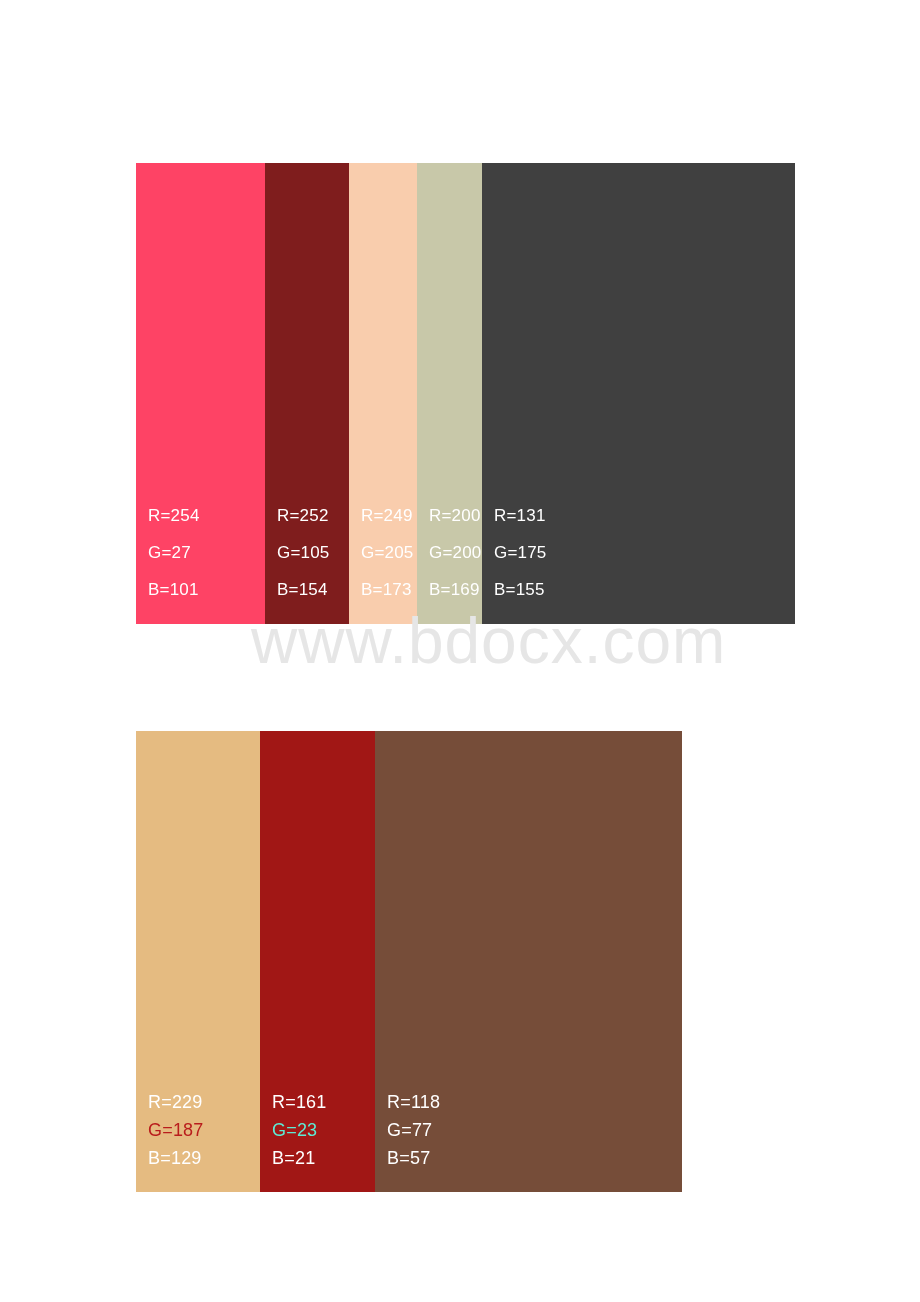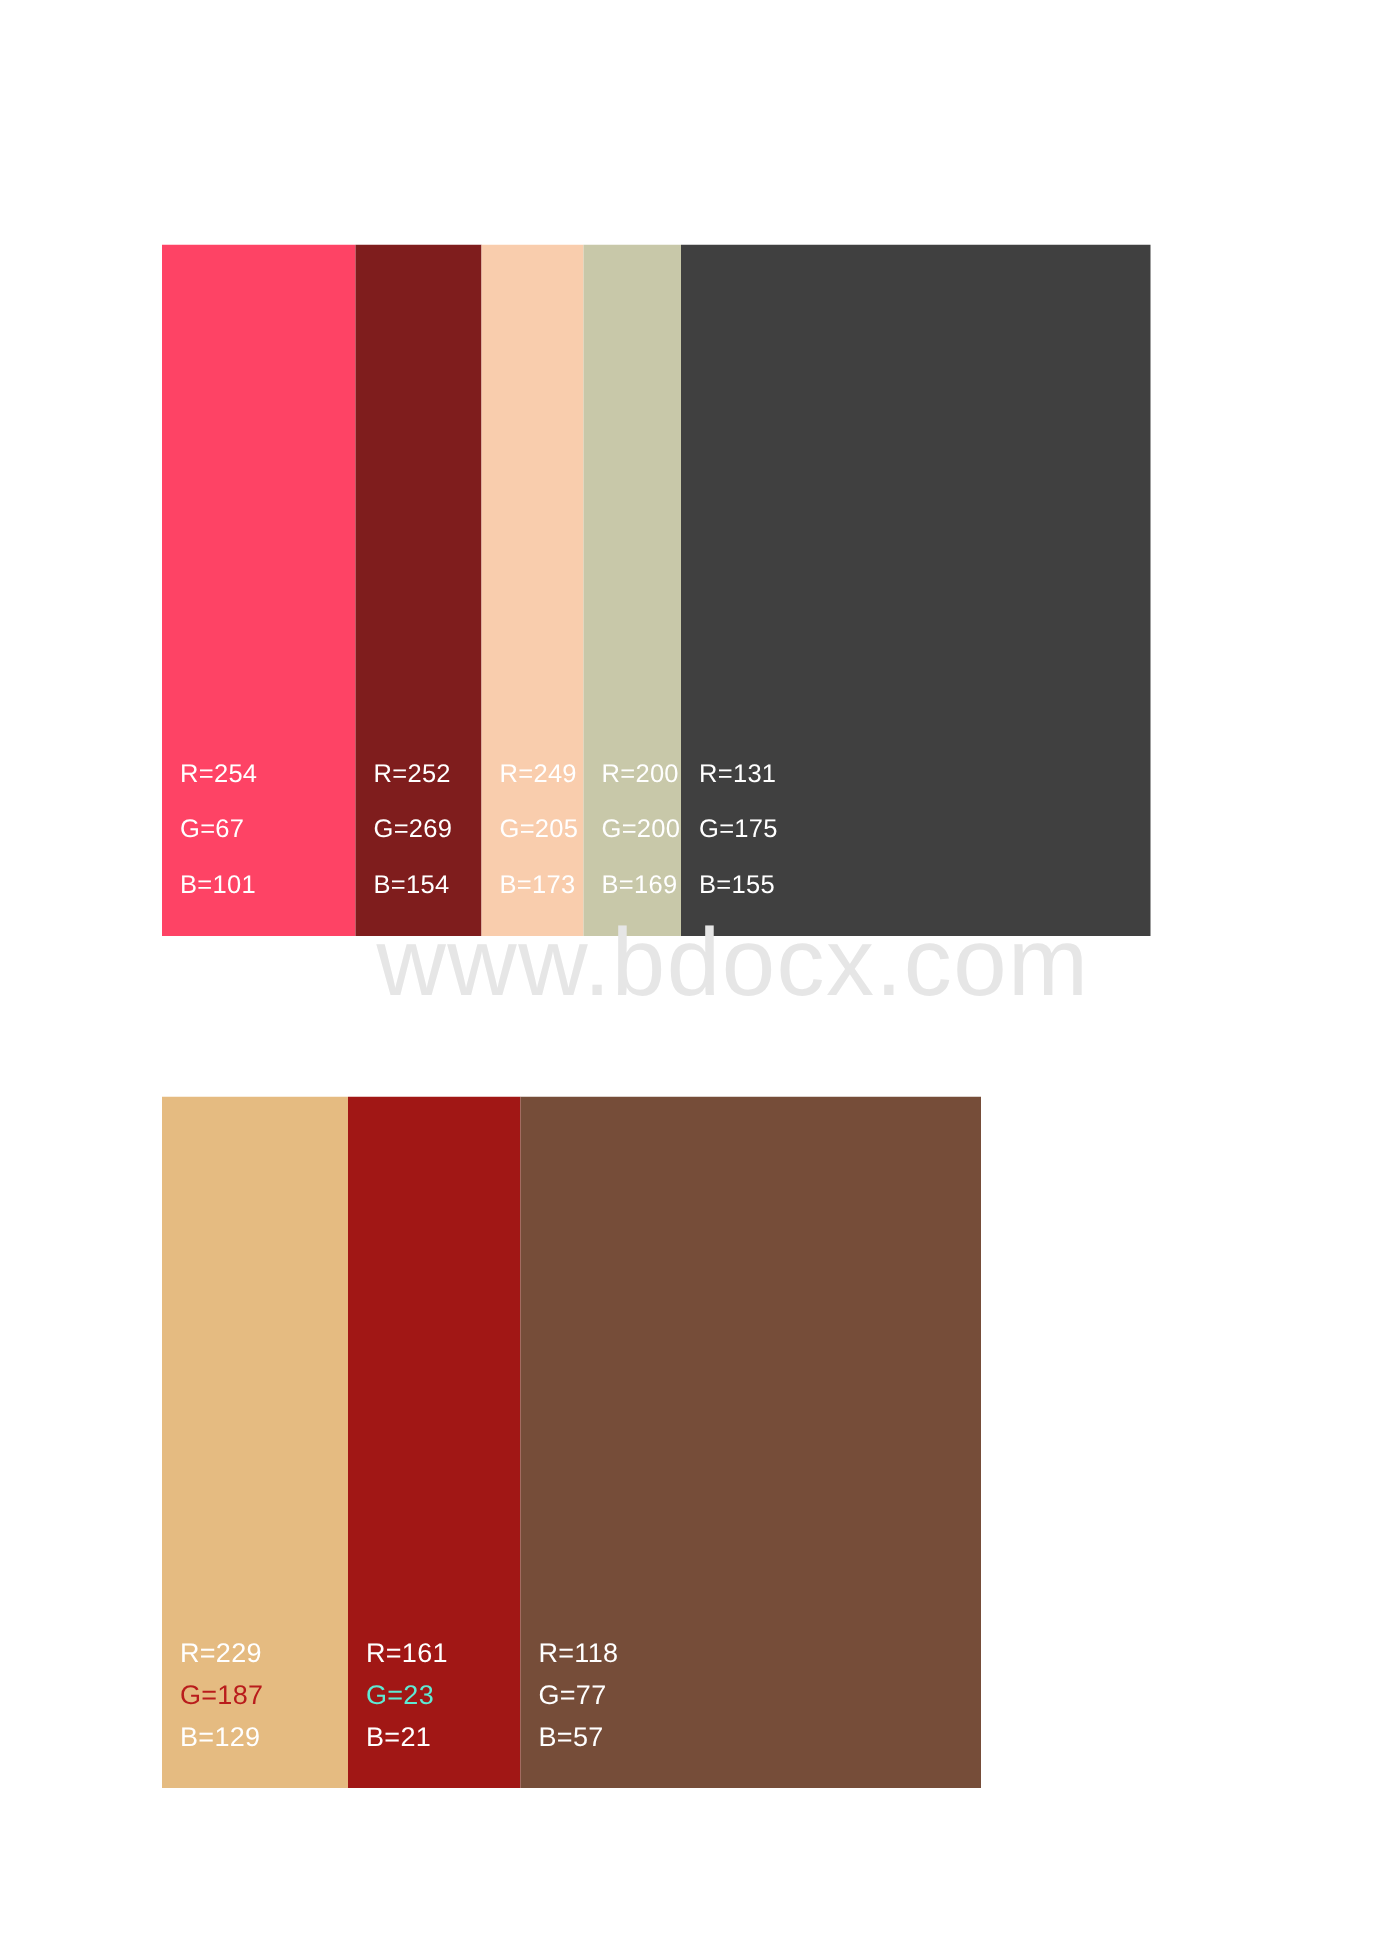--- a/index.html
+++ b/index.html
@@ -22,20 +22,21 @@
     background: #ffffff;
   }
 
   
   .palette {
     position: absolute;
     display: flex;
     flex-direction: row;
     align-items: stretch;
     overflow: hidden;
+    margin-left: 28px;
   }
 
   #palette-top {
     left: 108px;
     top: 163px;
     width: 659px;
     height: 461px;
   }
 
   #palette-bottom {
@@ -101,28 +102,28 @@
 </style>
 </head>
 <body style="background: rgb(255, 255, 255);">
 
 <div class="page">
 
   <div class="palette" id="palette-top">
       <div class="swatch" style="width: 129px; background: rgb(254, 67, 101);">
         <div class="swatch-labels">
           <div class="rgb-line" style="color: rgb(255, 255, 255);">R=254</div>
-          <div class="rgb-line" style="color: rgb(255, 255, 255);">G=67</div>
+          <div class="rgb-line" style="color: rgb(255, 255, 255);">G=27</div>
           <div class="rgb-line" style="color: rgb(255, 255, 255);">B=101</div>
         </div>
       </div>
       <div class="swatch" style="width: 84px; background: #7f1d1d;">
         <div class="swatch-labels">
           <div class="rgb-line" style="color: rgb(255, 255, 255);">R=252</div>
-          <div class="rgb-line" style="color: rgb(255, 255, 255);">G=269</div>
+          <div class="rgb-line" style="color: rgb(255, 255, 255);">G=105</div>
           <div class="rgb-line" style="color: rgb(255, 255, 255);">B=154</div>
         </div>
       </div>
       <div class="swatch" style="width: 68px; background: rgb(249, 205, 173);">
         <div class="swatch-labels">
           <div class="rgb-line" style="color: rgb(255, 255, 255);">R=249</div>
           <div class="rgb-line" style="color: rgb(255, 255, 255);">G=205</div>
           <div class="rgb-line" style="color: rgb(255, 255, 255);">B=173</div>
         </div>
       </div>

